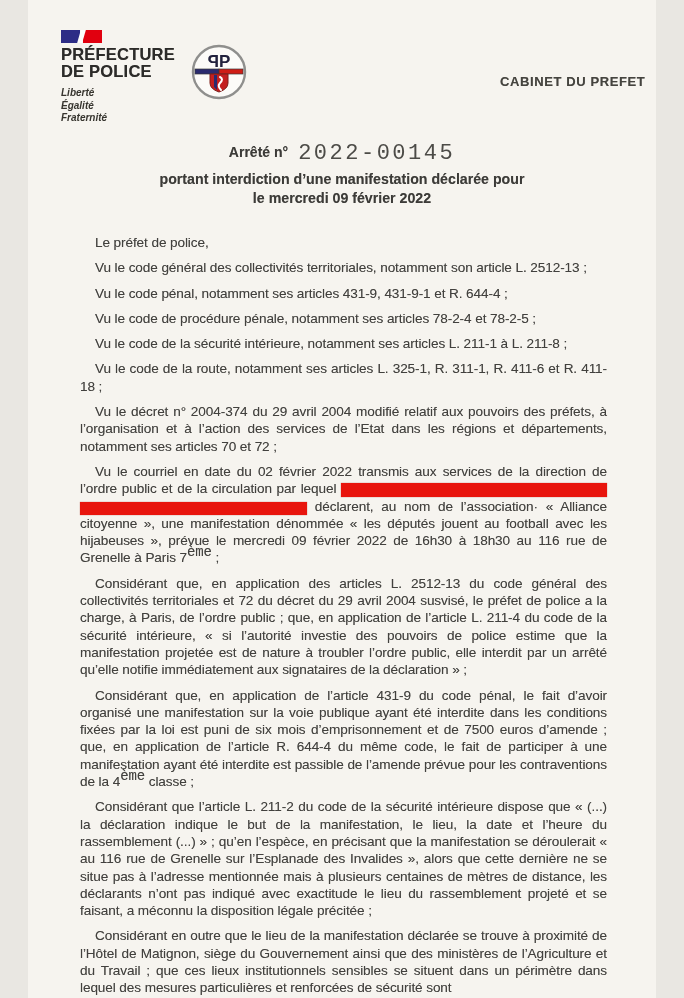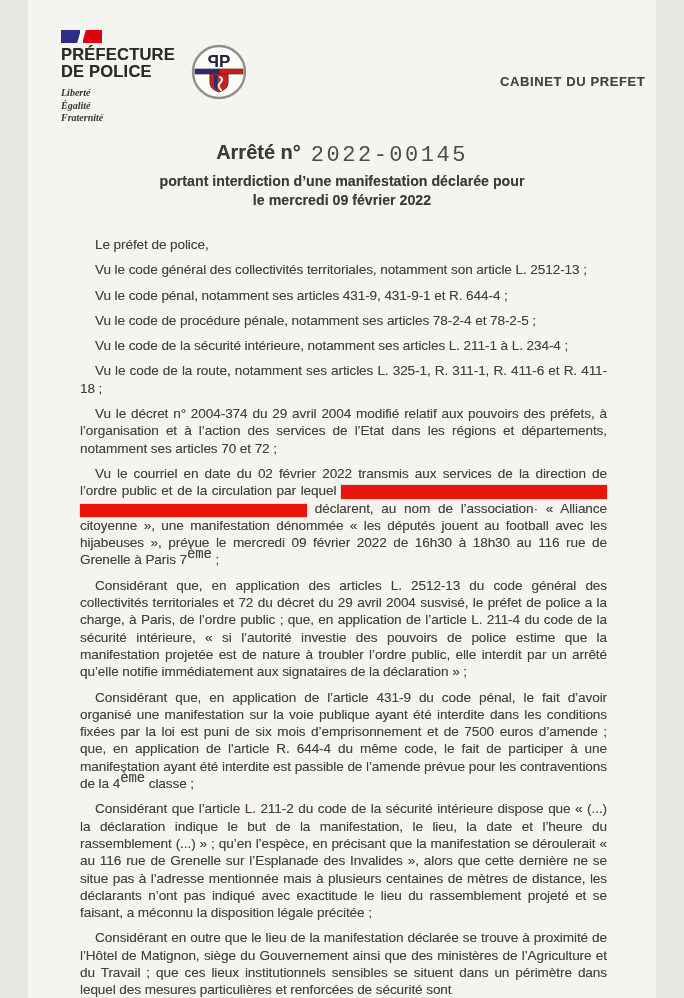--- a/index.html
+++ b/index.html
@@ -18,39 +18,39 @@
   .flag .fb{flex:1;background:#2d2d86;}
   .flag .fw{width:5px;background:#fdfdfb;transform:skewX(-16deg);margin:0 -1px;}
   .flag .fr{flex:1;background:#e1000f;}
   .agency{
     font-weight:800;font-size:16.5px;line-height:17px;
     letter-spacing:.2px;color:#2c2b29;
     text-shadow:0 0 .5px rgba(44,43,41,.5);
   }
   .motto{
     margin-top:7px;
-    font-family:Liberation Serif, serif;
+    font-family:Liberation Sans, sans-serif;
     font-style:italic;font-weight:700;
     font-size:10px;line-height:12.5px;color:#37352f;
   }
   .emblem{position:absolute;left:162px;top:43px;}
   .cabinet{
     position:absolute;left:472px;top:74px;
     font-size:13px;font-weight:700;letter-spacing:.6px;
     color:#45443f;text-shadow:0 0 .5px rgba(69,68,63,.5);
   }
   
   .title-block{
     padding-top:141px;
     text-align:center;
     color:#3c3b38;
   }
   .arrete-line{margin-bottom:4px;}
   .arrete-label{
-    font-weight:700;font-size:20px;
+    font-weight:700;font-size:14px;
     text-shadow:0 0 .5px rgba(60,59,56,.45);
   }
   .arrete-number{
     font-family:"Liberation Mono",monospace;
     font-size:22px;letter-spacing:2.5px;
     color:#4c4b47;margin-left:10px;vertical-align:-2px;text-align:center;
   }
   .subtitle{
     font-weight:700;font-size:14.2px;line-height:18.5px;
     text-shadow:0 0 .5px rgba(60,59,56,.45);
@@ -119,21 +119,21 @@
     <div class="subtitle">portant interdiction d’une manifestation déclarée pour</div>
     <div class="subtitle">le mercredi 09 février 2022</div>
   </div>
 
   <div class="doc-body">
     <p>Le préfet de police,</p>
 
     <p>Vu le code général des collectivités territoriales, notamment son article L. 2512-13 ;</p>
     <p>Vu le code pénal, notamment ses articles 431-9, 431-9-1 et R. 644-4 ;</p>
     <p>Vu le code de procédure pénale, notamment ses articles 78-2-4 et 78-2-5 ;</p>
-    <p>Vu le code de la sécurité intérieure, notamment ses articles L. 211-1 à L. 234-4 ;</p>
+    <p>Vu le code de la sécurité intérieure, notamment ses articles L. 211-1 à L. 211-8 ;</p>
     <p>Vu le code de la route, notamment ses articles L. 325-1, R. 311-1, R. 411-6 et R. 411-18 ;</p>
     <p>Vu le décret n° 2004-374 du 29 avril 2004 modifié relatif aux pouvoirs des préfets, à l’organisation et à l’action des services de l’Etat dans les régions et départements, notamment ses articles 70 et 72 ;</p>
 
     <p>
       <span>Vu le courriel en date du 02 février 2022 transmis aux services de la direction de l’ordre public et de la circulation par lequel </span><span class="redaction r1"></span> <span class="redaction r2"></span><span> déclarent, au nom de l’association· « Alliance citoyenne », une manifestation dénommée «  les députés jouent au football avec les hijabeuses », prévue le mercredi 09 février 2022 de 16h30 à 18h30 au 116 rue de Grenelle à Paris 7</span><sup>ème</sup><span> ;</span>
     </p>
 
     <p>Considérant que, en application des articles L. 2512-13 du code général des collectivités territoriales et 72 du décret du 29 avril 2004 susvisé, le préfet de police a la charge, à Paris, de l’ordre public ; que, en application de l’article L. 211-4 du code de la sécurité intérieure, « si l’autorité investie des pouvoirs de police estime que la manifestation projetée est de nature à troubler l’ordre public, elle interdit par un arrêté qu’elle notifie immédiatement aux signataires de la déclaration » ;</p>
 
     <p>

